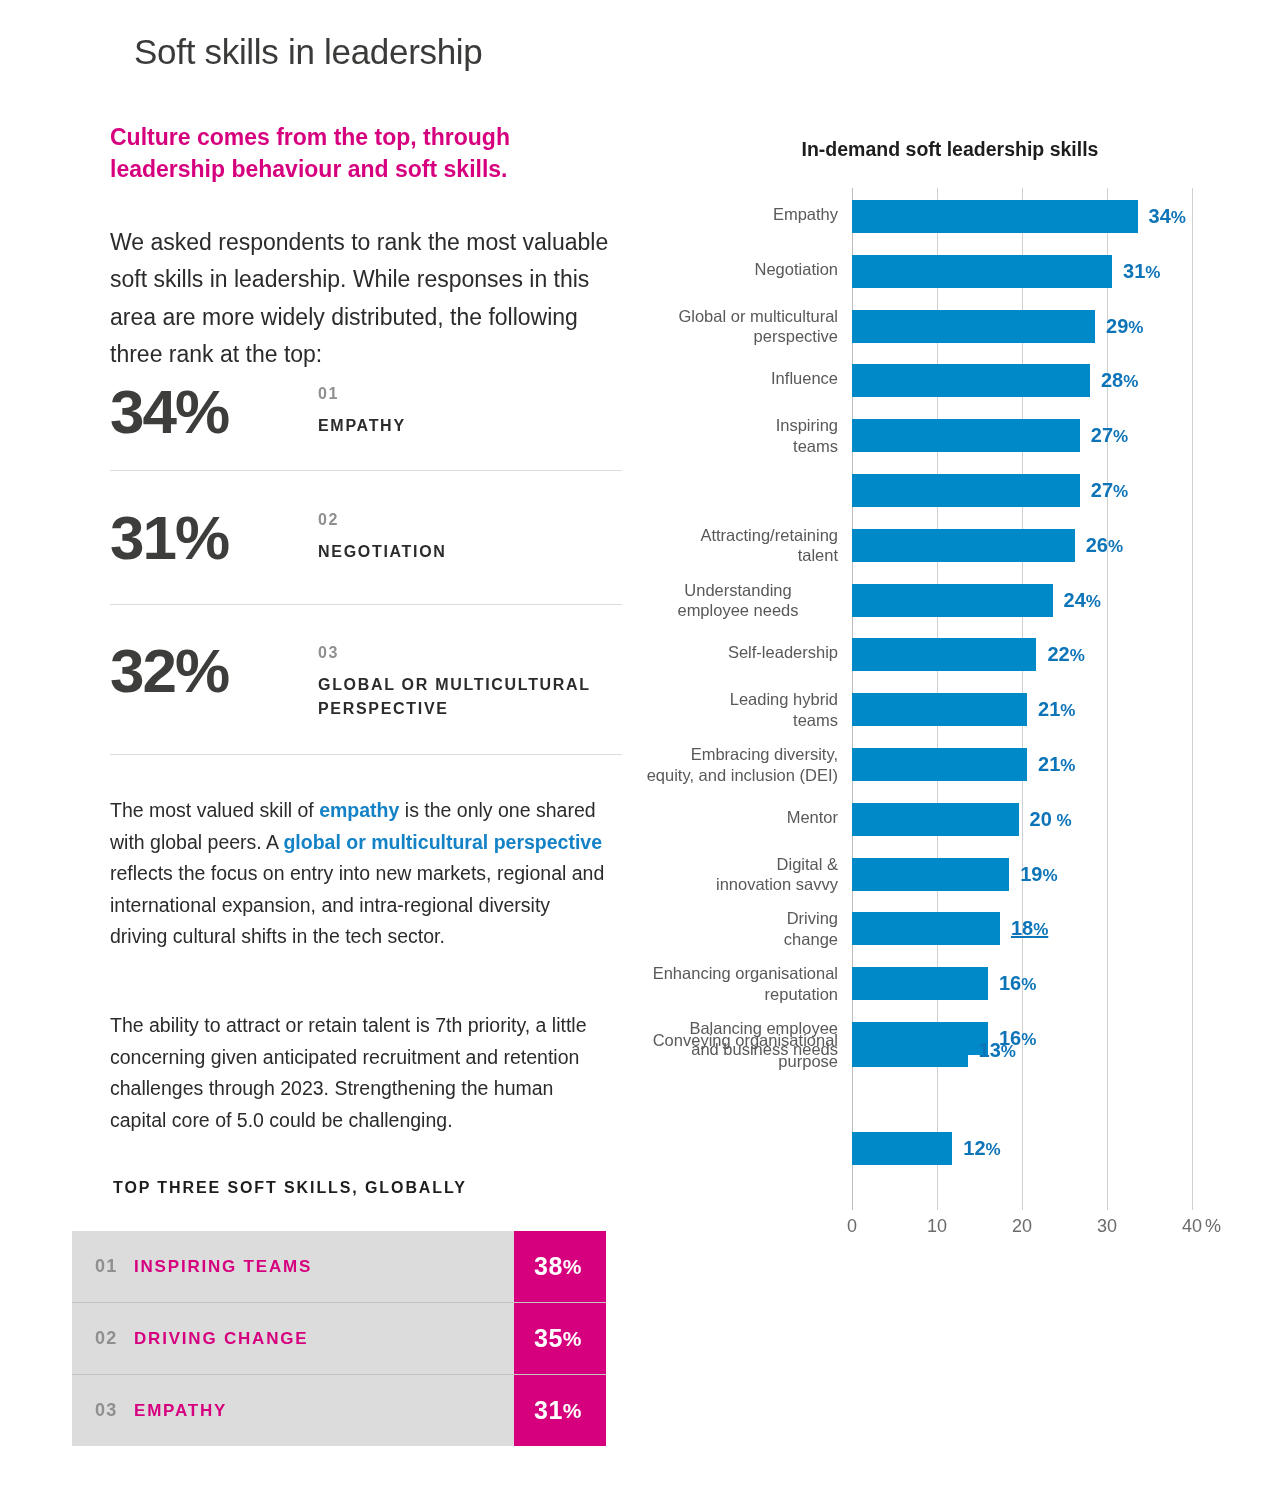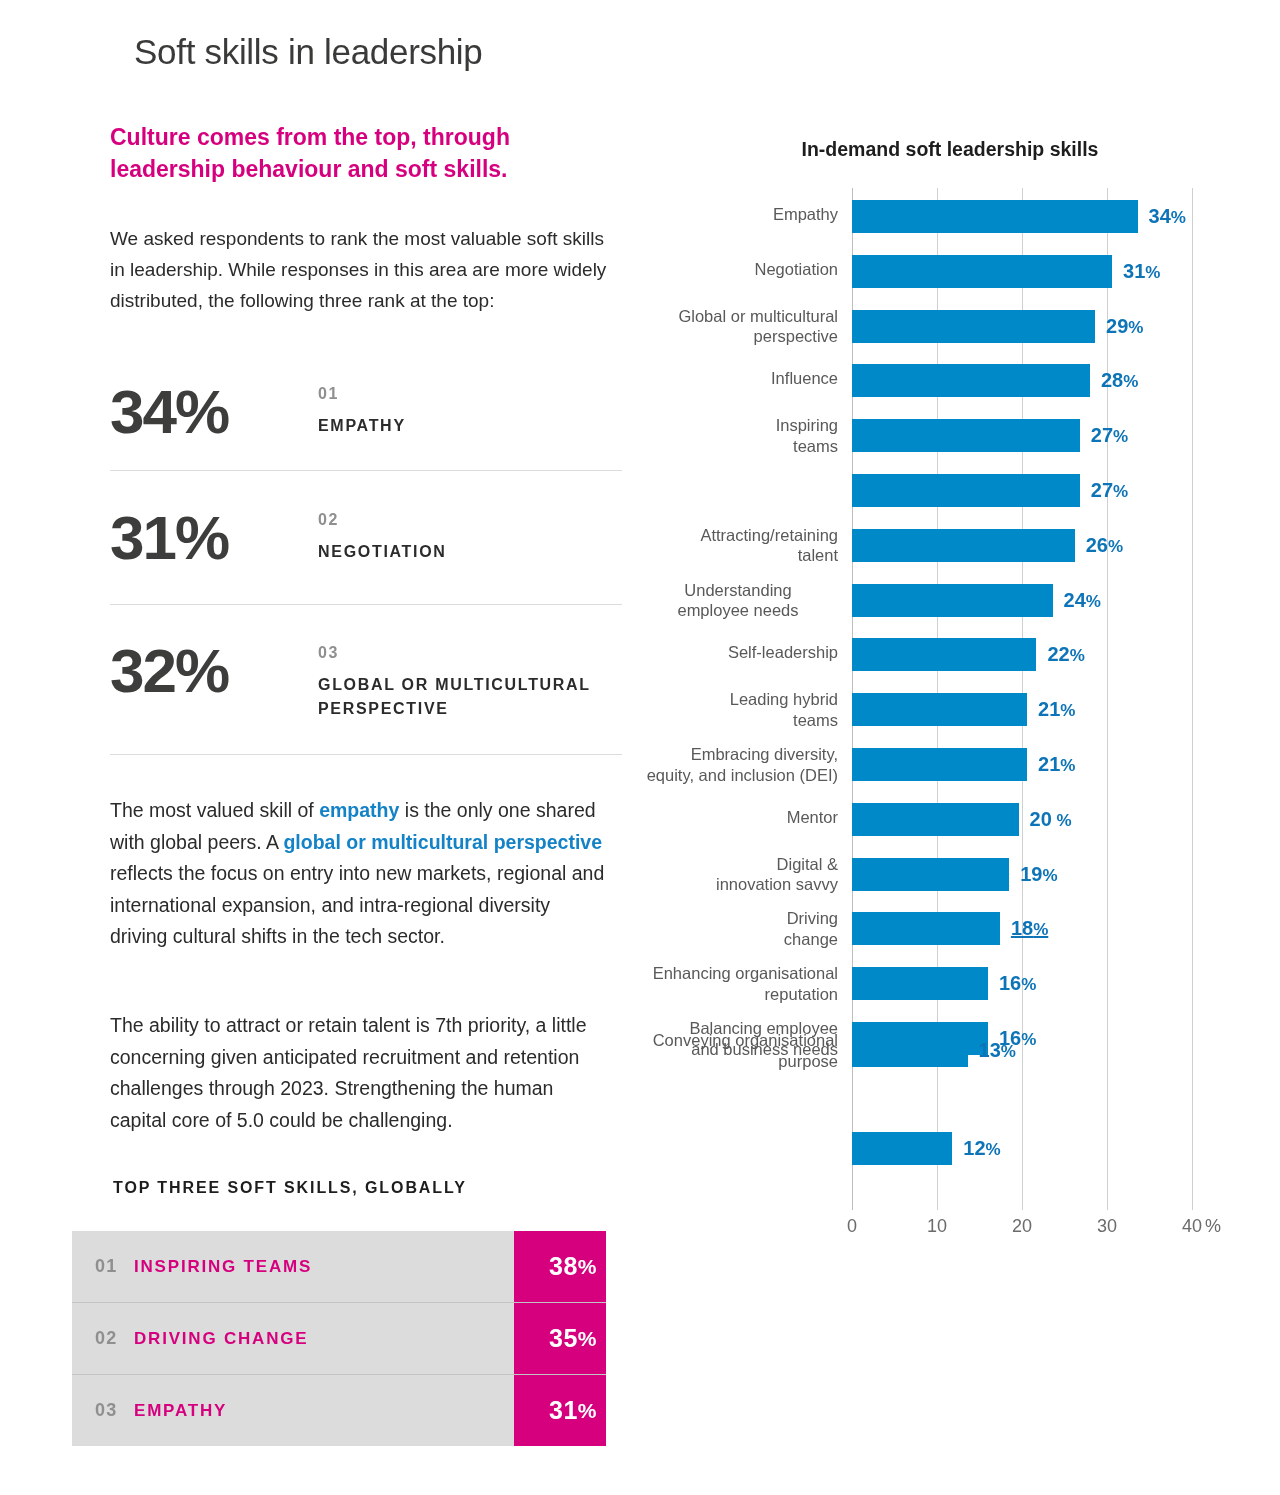--- a/index.html
+++ b/index.html
@@ -11,21 +11,21 @@
   #page-title{
     position:absolute;left:110px;top:32px;width:620px;
     font-size:35px;font-weight:normal;color:#3a3a38;letter-spacing:-0.3px;margin-left:24px;
   }
   #lede{
     position:absolute;left:110px;top:122px;width:500px;
     font-size:23px;font-weight:bold;color:#D6007F;line-height:1.38;
   }
   #intro{
     position:absolute;left:110px;top:224px;width:505px;
-    font-size:19px;color:#2b2b2b;line-height:1.62;
+    font-size:23px;color:#2b2b2b;line-height:1.62;
   }
 
   .stat-block{position:absolute;left:110px;width:515px;}
   .stat-num{
     position:absolute;left:0;top:0;
     font-size:62px;font-weight:bold;color:#3d3d3b;letter-spacing:-2px;
     line-height:1;
   }
   .stat-rank{
     position:absolute;left:208px;top:4px;
@@ -63,21 +63,21 @@
   .grow .gnum{
     width:62px;padding-left:23px;box-sizing:border-box;
     font-size:18px;font-weight:bold;color:#8f8f8f;letter-spacing:1.2px;
   }
   .grow .glabel{
     flex:1;font-size:17px;font-weight:bold;color:#D6007F;letter-spacing:1.8px;
   }
   .grow .gval{
     width:92px;height:71px;background:#D6007F;color:#fff;
     font-size:25px;font-weight:bold;letter-spacing:0.5px;
-    display:flex;align-items:center;padding-left:35px;box-sizing:border-box;
+    display:flex;align-items:center;padding-left:20px;box-sizing:border-box;
   }
   .grow .gval .pct{font-size:21px;}
 
   
   #chart{position:absolute;left:640px;top:130px;width:620px;height:1110px;}
   #chart-title{
     position:absolute;left:0;top:8px;width:620px;text-align:center;
     font-size:19.5px;font-weight:bold;color:#1d1d1d;
   }
   #plot{position:absolute;left:0;top:58px;width:620px;height:1022px;}

